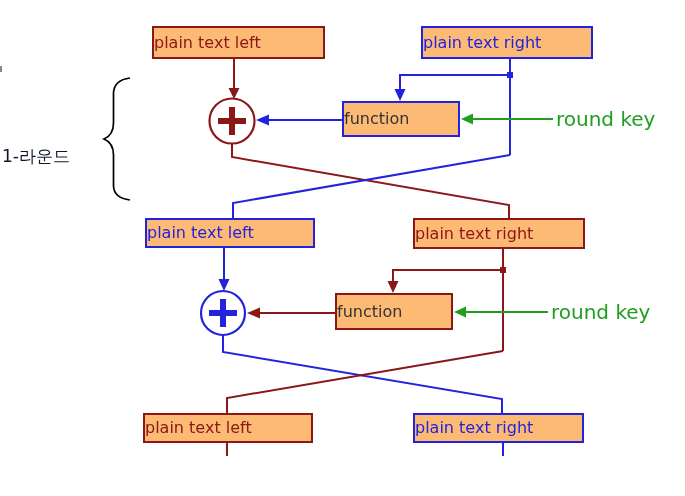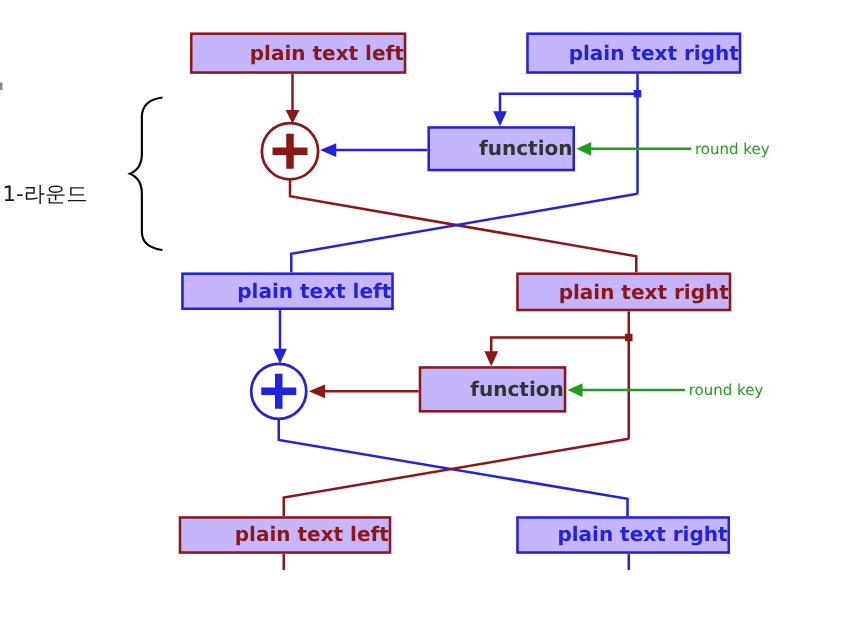--- a/index.html
+++ b/index.html
@@ -8,31 +8,30 @@
     width:685px;height:496px;
     background:#ffffff;
     font-family:"DejaVu Sans","Liberation Sans",sans-serif;
     overflow:hidden;
   }
   .layer{position:absolute;left:0;top:0;}
   .box{
     position:absolute;
     box-sizing:border-box;
     border:2px solid;
-    display:flex;align-items:center;justify-content:flex-end;
+    display:flex;align-items:center;justify-content:flex-start;
     font-size:16px;line-height:1;
-    background:#c4b5fd;
-    font-weight:bold;
+    background:#fdba74;
   }
   .dr{border-color:#8b1717;color:#8b1717;}
   .bl{border-color:#2323dd;color:#2323dd;}
   .fn{color:#333333;}
   .label{
     position:absolute;
-    font-size:12px;line-height:16px;
+    font-size:20px;line-height:16px;
     white-space:nowrap;
   }
   .green{color:#1f9e1f;}
   .black{color:#0f172a;}
   .korean{font-size:17px;line-height:18px;}
 </style>
 </head>
 <body>
 
 <div class="canvas">

